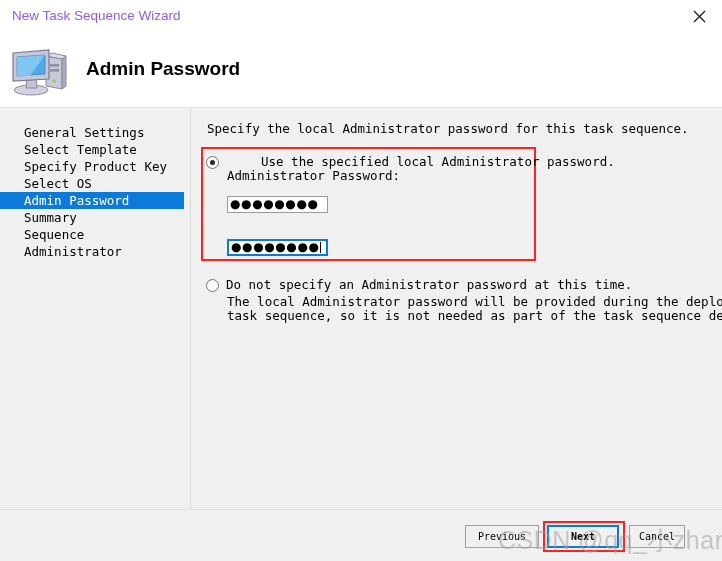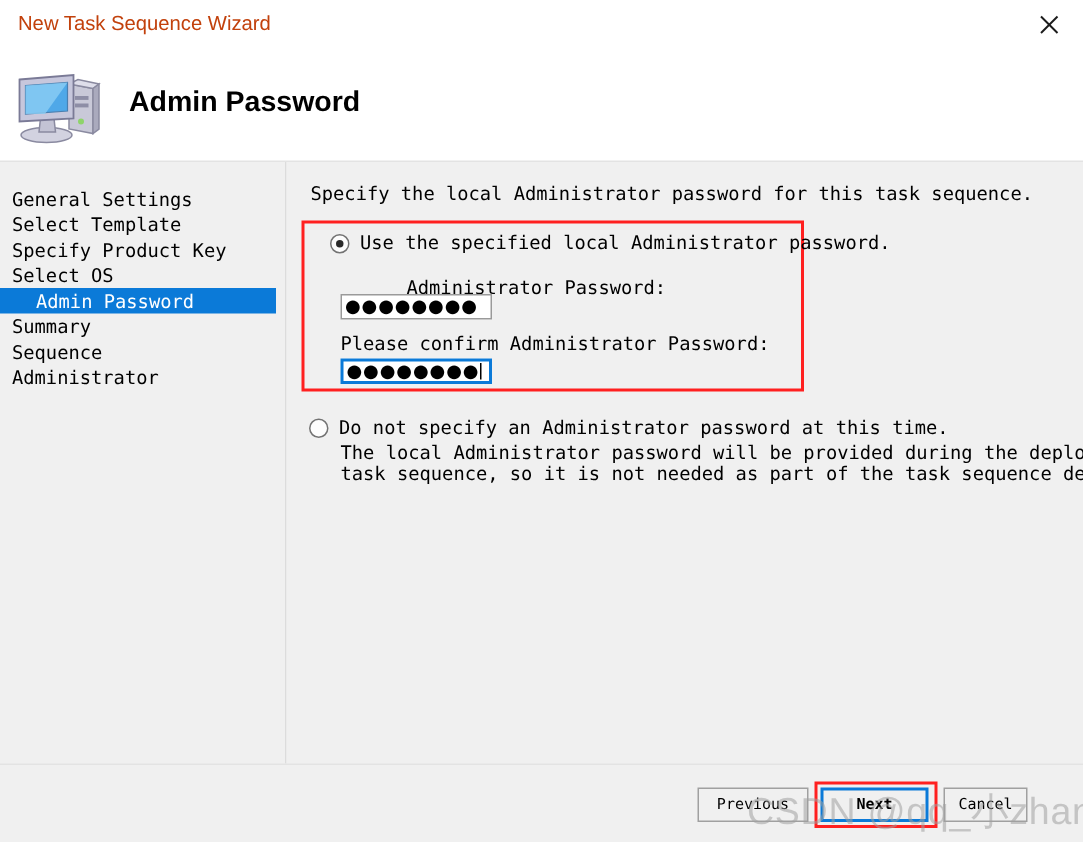--- a/index.html
+++ b/index.html
@@ -21,21 +21,21 @@
     left: 0; top: 0;
     width: 722px;
     height: 36px;
     background: #ffffff;
   }
   #window-title {
     position: absolute;
     left: 12px;
     top: 8px;
     font-size: 13.5px;
-    color: #c2410c;
+    color: #8b5cf6;
     font-family: "Liberation Sans", sans-serif;
     white-space: nowrap;
   }
   #close-button {
     position: absolute;
     right: 0;
     top: 0;
     width: 46px;
     height: 32px;
     display: flex;
@@ -90,21 +90,21 @@
   }
   #sidebar-list {
     position: absolute;
     left: 0;
     top: 16px;
     width: 190px;
   }
   .nav-item {
     height: 17px;
     line-height: 17px;
-    padding-left: 8px;
+    padding-left: 24px;
     font-family: "DejaVu Sans Mono", "Liberation Mono", monospace;
     font-size: 12.5px;
     color: #000000;
     white-space: nowrap;
     cursor: default;
   }
   .nav-item.selected {
     background: #0b7ad8;
     color: #ffffff;
     width: 184px;
@@ -150,25 +150,26 @@
     width: 335px;
     height: 114px;
     border: 2px solid #ff2020;
     box-sizing: border-box;
     pointer-events: none;
   }
 
   
   #option1-row {
     position: absolute;
-    left: 29px;
+    left: 15px;
     top: 46px;
     display: flex;
     align-items: flex-start;
     cursor: pointer;
+    gap: 35px;
   }
   #option2-row {
     position: absolute;
     left: 15px;
     top: 169px;
     display: flex;
     align-items: flex-start;
     cursor: pointer;
   }
   .radio {
@@ -194,23 +195,22 @@
     background: #2b2b2b;
   }
   .radio-label {
     white-space: nowrap;
     line-height: 15px;
   }
 
   #label-admin-password {
     position: absolute;
     left: 36px;
-    top: 76px;
-    white-space: nowrap;
-    margin-left: 44px;
+    top: 60px;
+    white-space: nowrap;
   }
   #label-confirm-password {
     position: absolute;
     left: 36px;
     top: 113px;
     white-space: nowrap;
   }
 
   .pw-field {
     position: absolute;
@@ -385,21 +385,20 @@
     <span class="radio checked"></span>
     <span class="radio-label mono">Use the specified local Administrator password.</span>
   </div>
 
   <div id="label-admin-password" class="mono">Administrator Password:</div>
 
   <div id="password-field" class="pw-field">
     <span class="pw-dots">●●●●●●●●</span>
   </div>
 
-  <div id="label-confirm-password" class="mono">Please confirm Administrator Password:</div>
 
   <div id="confirm-password-field" class="pw-field">
     <span class="pw-dots">●●●●●●●●</span>
     <span id="confirm-caret"></span>
   </div>
 
   <div id="option2-row">
     <span class="radio"></span>
     <span class="radio-label mono">Do not specify an Administrator password at this time.</span>
   </div>

